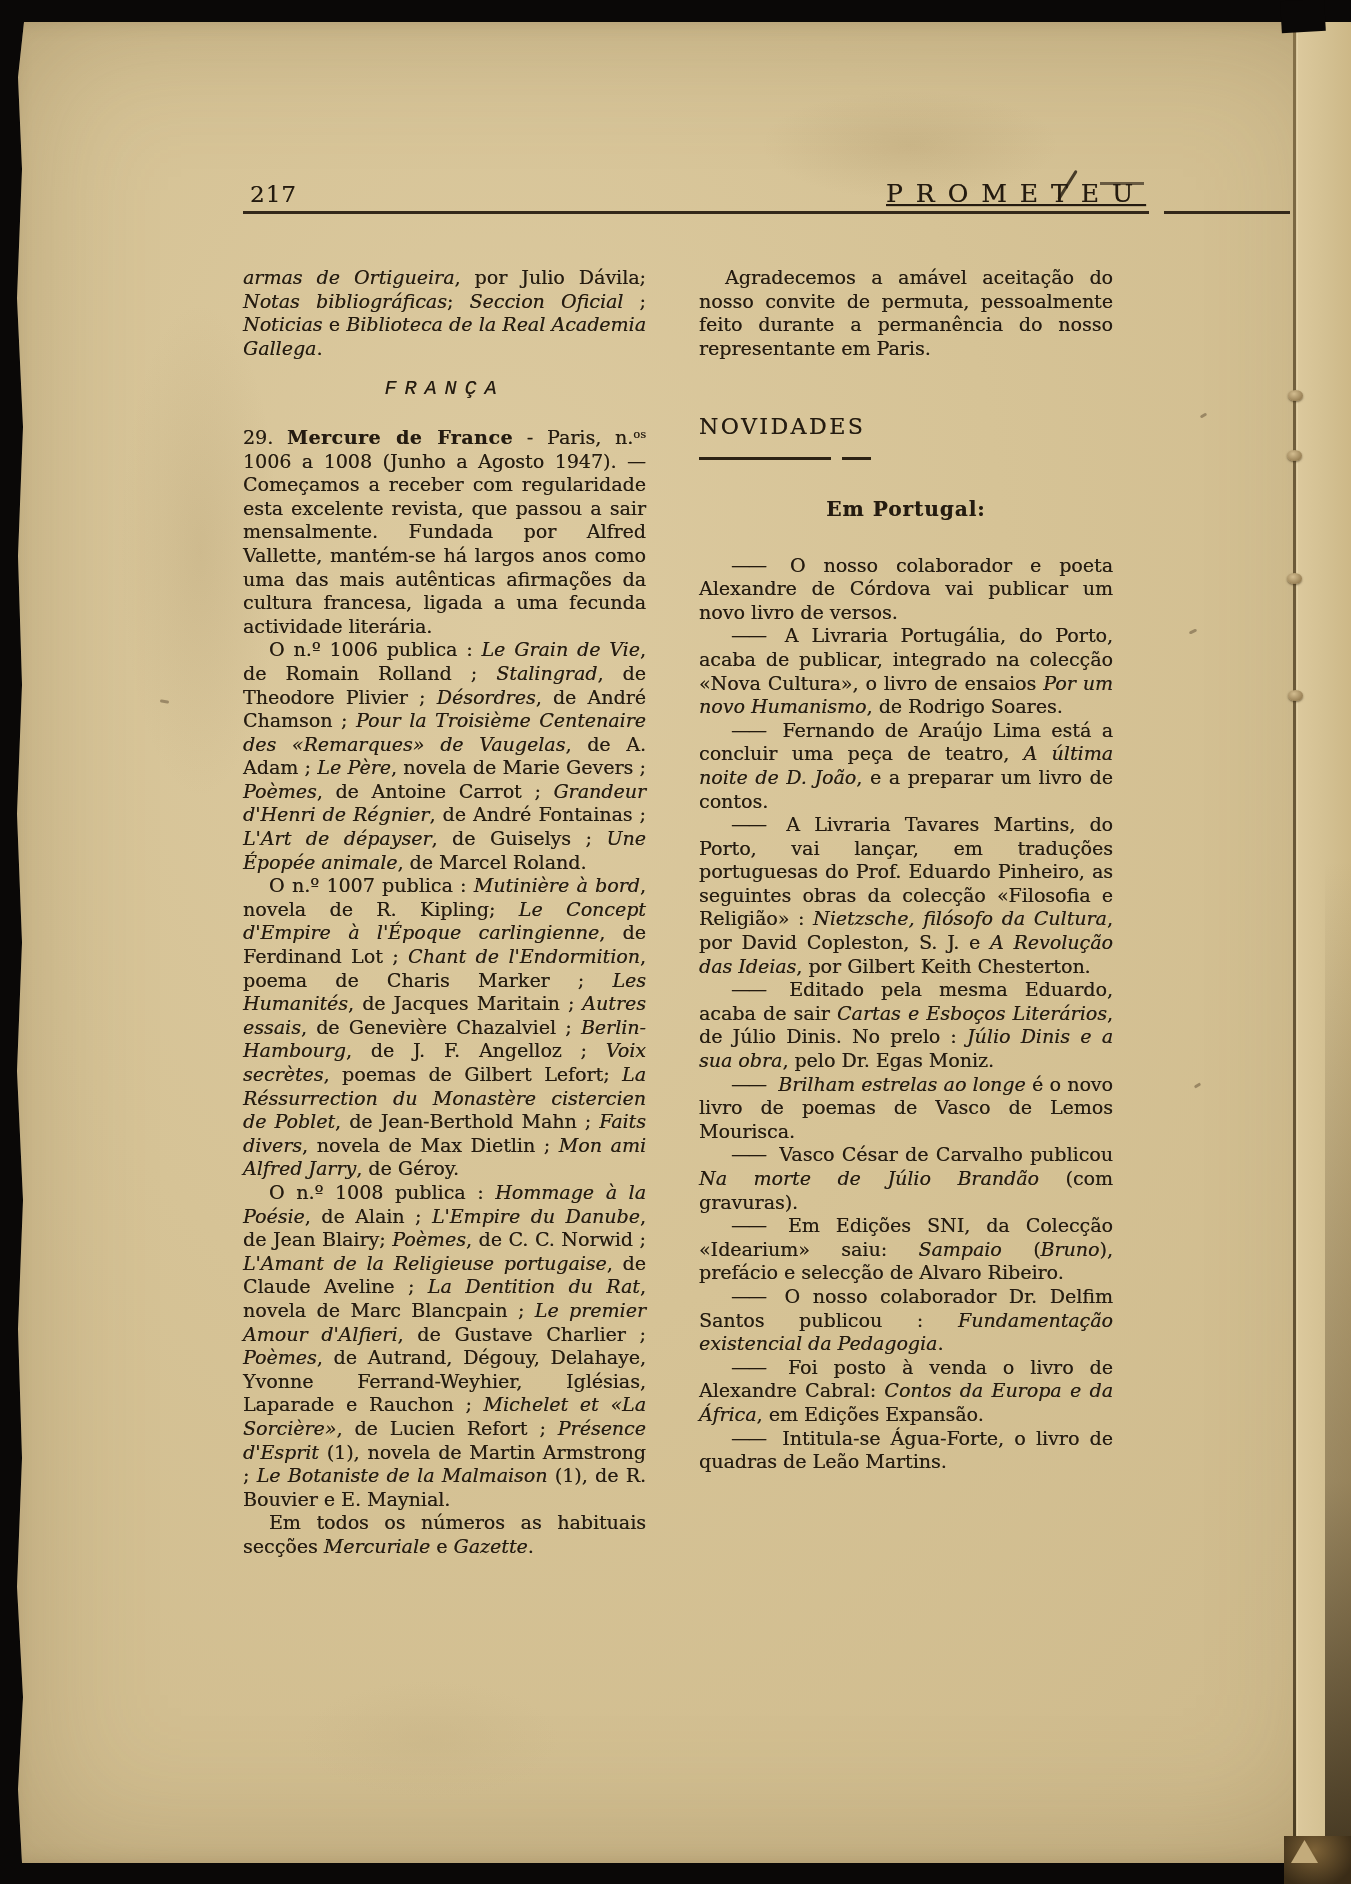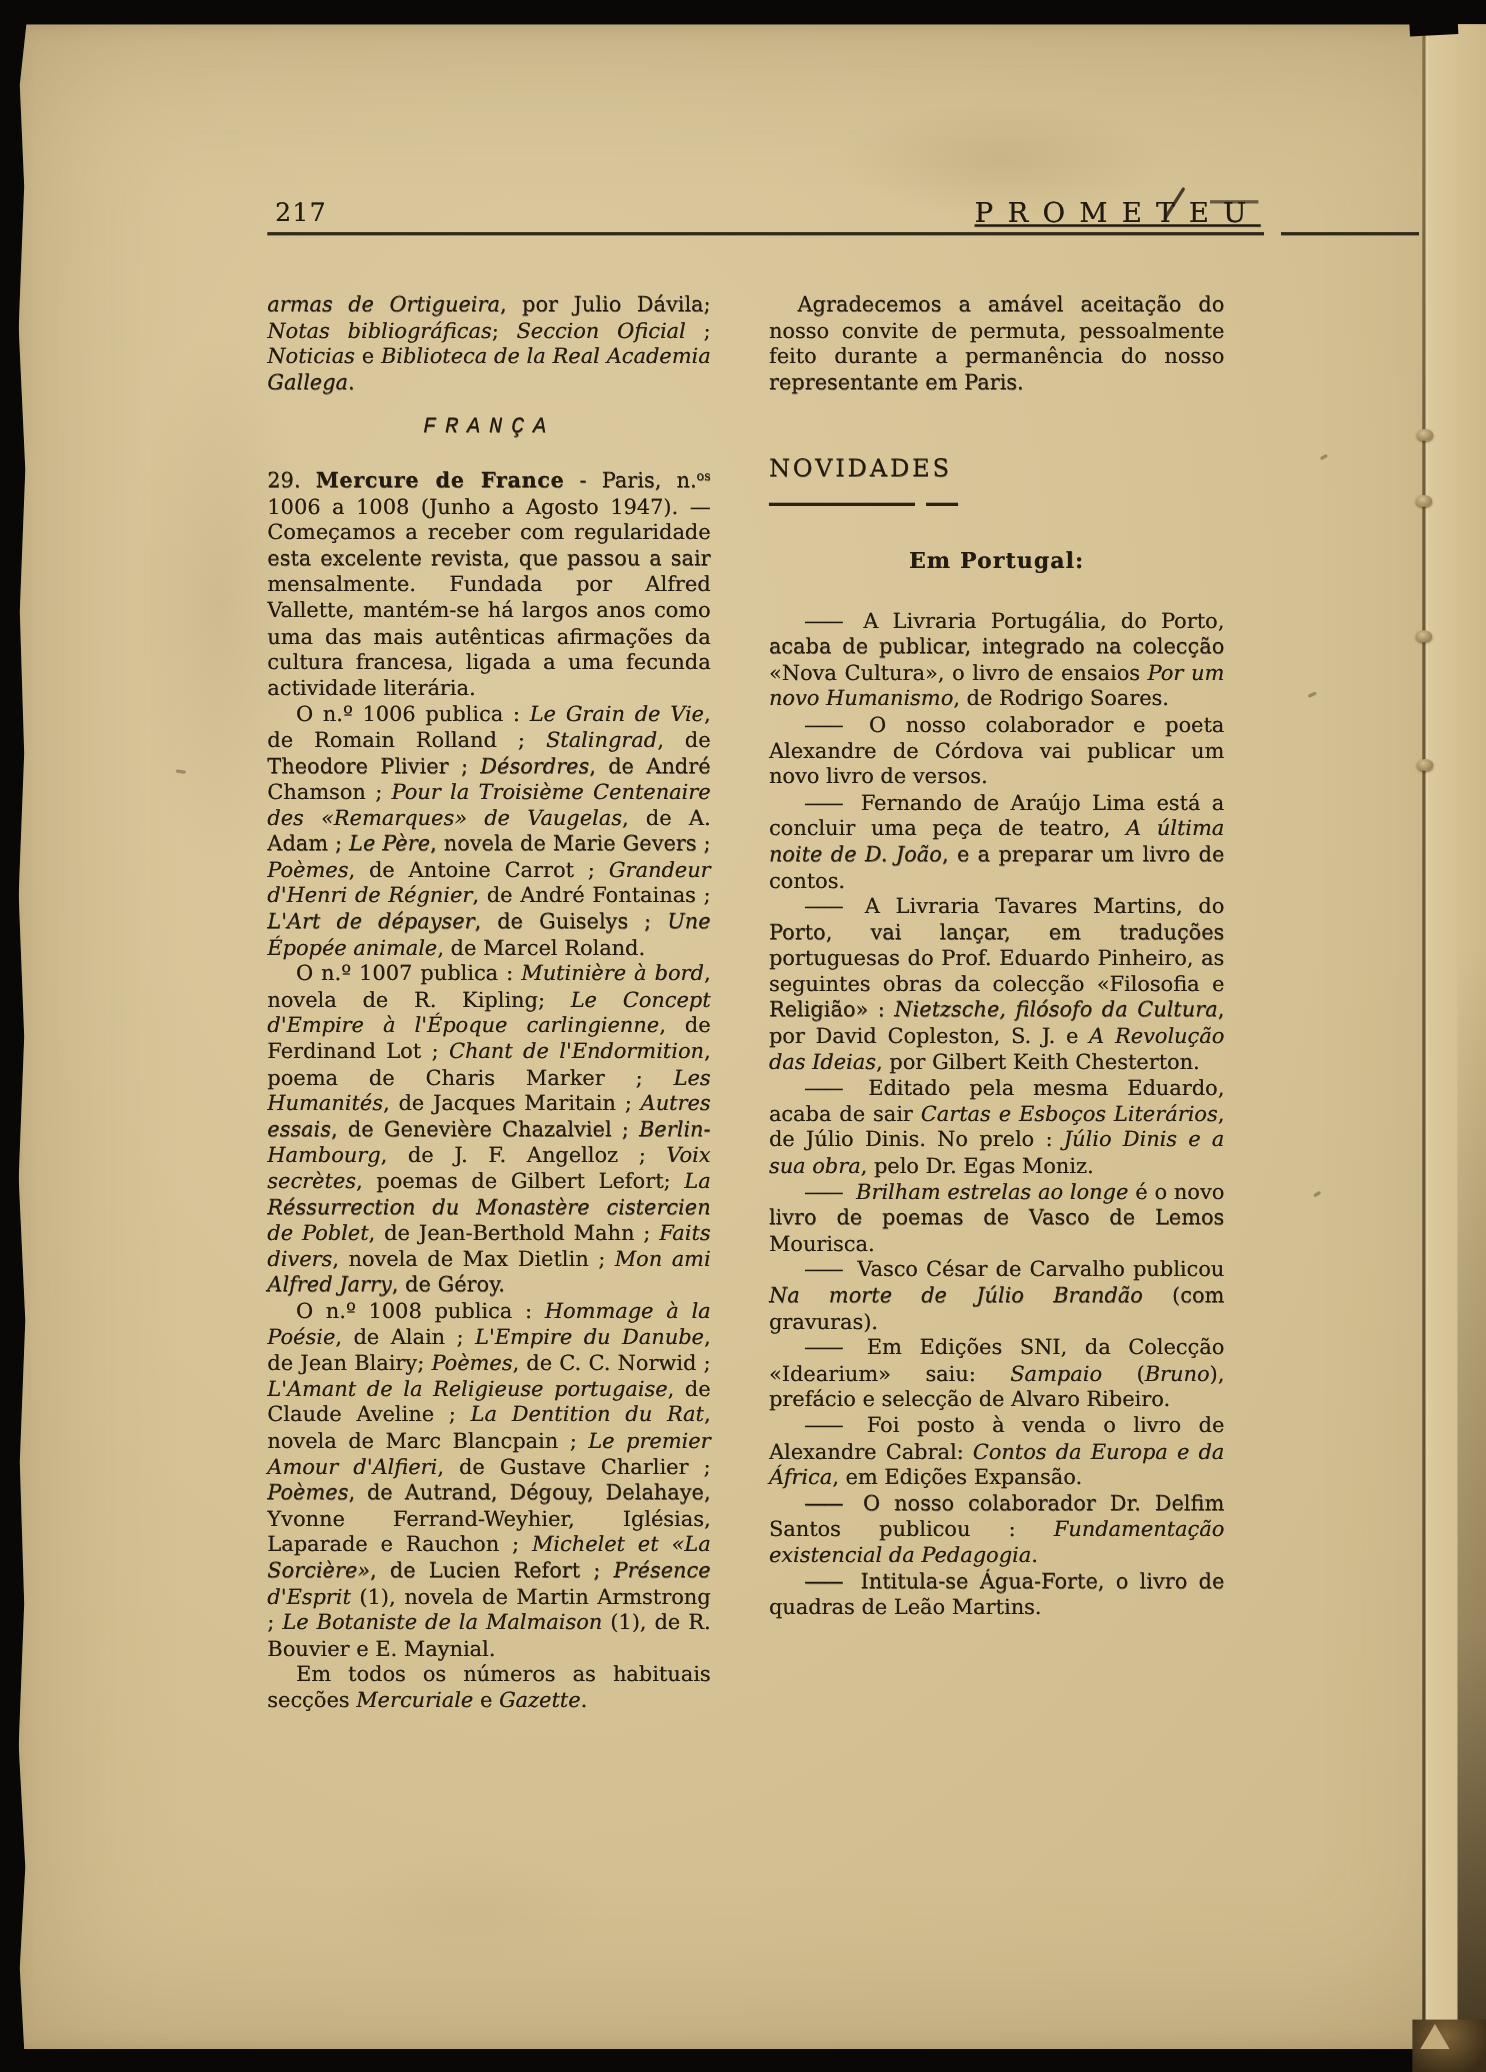--- a/index.html
+++ b/index.html
@@ -152,26 +152,26 @@
     <p class="para"><span>O n.º 1006 publica : </span><span class="it">Le Grain de Vie</span><span>, de Romain Rolland ; </span><span class="it">Stalingrad</span><span>, de Theodore Plivier ; </span><span class="it">Désordres</span><span>, de André Chamson ; </span><span class="it">Pour la Troisième Centenaire des «Remarques» de Vaugelas</span><span>, de A. Adam ; </span><span class="it">Le Père</span><span>, novela de Marie Gevers ; </span><span class="it">Poèmes</span><span>, de Antoine Carrot ; </span><span class="it">Grandeur d'Henri de Régnier</span><span>, de André Fontainas ; </span><span class="it">L'Art de dépayser</span><span>, de Guiselys ; </span><span class="it">Une Épopée animale</span><span>, de Marcel Roland.</span></p>
     <p class="para"><span>O n.º 1007 publica : </span><span class="it">Mutinière à bord</span><span>, novela de R. Kipling; </span><span class="it">Le Concept d'Empire à l'Époque carlingienne</span><span>, de Ferdinand Lot ; </span><span class="it">Chant de l'Endormition</span><span>, poema de Charis Marker ; </span><span class="it">Les Humanités</span><span>, de Jacques Maritain ; </span><span class="it">Autres essais</span><span>, de Genevière Chazalviel ; </span><span class="it">Berlin-Hambourg</span><span>, de J. F. Angelloz ; </span><span class="it">Voix secrètes</span><span>, poemas de Gilbert Lefort; </span><span class="it">La Réssurrection du Monastère cistercien de Poblet</span><span>, de Jean-Berthold Mahn ; </span><span class="it">Faits divers</span><span>, novela de Max Dietlin ; </span><span class="it">Mon ami Alfred Jarry</span><span>, de Géroy.</span></p>
     <p class="para"><span>O n.º 1008 publica : </span><span class="it">Hommage à la Poésie</span><span>, de Alain ; </span><span class="it">L'Empire du Danube</span><span>, de Jean Blairy; </span><span class="it">Poèmes</span><span>, de C. C. Norwid ; </span><span class="it">L'Amant de la Religieuse portugaise</span><span>, de Claude Aveline ; </span><span class="it">La Dentition du Rat</span><span>, novela de Marc Blancpain ; </span><span class="it">Le premier Amour d'Alfieri</span><span>, de Gustave Charlier ; </span><span class="it">Poèmes</span><span>, de Autrand, Dégouy, Delahaye, Yvonne Ferrand-Weyhier, Iglésias, Laparade e Rauchon ; </span><span class="it">Michelet et «La Sorcière»</span><span>, de Lucien Refort ; </span><span class="it">Présence d'Esprit</span><span> (1), novela de Martin Armstrong ; </span><span class="it">Le Botaniste de la Malmaison</span><span> (1), de R. Bouvier e E. Maynial.</span></p>
     <p class="para"><span>Em todos os números as habituais secções </span><span class="it">Mercuriale</span><span> e </span><span class="it">Gazette</span><span>.</span></p>
   </div>
 
   <div class="col col-right">
     <p class="para"><span>Agradecemos a amável aceitação do nosso convite de permuta, pessoalmente feito durante a permanência do nosso representante em Paris.</span></p>
     <h3 class="novidades">NOVIDADES</h3>
     <h4 class="emportugal">Em Portugal:</h4>
+    <p class="para item"><span class="dash">——</span><span> O nosso colaborador e poeta Alexandre de Córdova vai publicar um novo livro de versos.</span></p>
     <p class="para item"><span class="dash">——</span><span> A Livraria Portugália, do Porto, acaba de publicar, integrado na colecção «Nova Cultura», o livro de ensaios </span><span class="it">Por um novo Humanismo</span><span>, de Rodrigo Soares.</span></p>
-    <p class="para item"><span class="dash">——</span><span> O nosso colaborador e poeta Alexandre de Córdova vai publicar um novo livro de versos.</span></p>
     <p class="para item"><span class="dash">——</span><span> Fernando de Araújo Lima está a concluir uma peça de teatro, </span><span class="it">A última noite de D. João</span><span>, e a preparar um livro de contos.</span></p>
     <p class="para item"><span class="dash">——</span><span> A Livraria Tavares Martins, do Porto, vai lançar, em traduções portuguesas do Prof. Eduardo Pinheiro, as seguintes obras da colecção «Filosofia e Religião» : </span><span class="it">Nietzsche, filósofo da Cultura</span><span>, por David Copleston, S. J. e </span><span class="it">A Revolução das Ideias</span><span>, por Gilbert Keith Chesterton.</span></p>
     <p class="para item"><span class="dash">——</span><span> Editado pela mesma Eduardo, acaba de sair </span><span class="it">Cartas e Esboços Literários</span><span>, de Júlio Dinis. No prelo : </span><span class="it">Júlio Dinis e a sua obra</span><span>, pelo Dr. Egas Moniz.</span></p>
     <p class="para item"><span class="dash">——</span><span> </span><span class="it">Brilham estrelas ao longe</span><span> é o novo livro de poemas de Vasco de Lemos Mourisca.</span></p>
     <p class="para item"><span class="dash">——</span><span> Vasco César de Carvalho publicou </span><span class="it">Na morte de Júlio Brandão</span><span> (com gravuras).</span></p>
     <p class="para item"><span class="dash">——</span><span> Em Edições SNI, da Colecção «Idearium» saiu: </span><span class="it">Sampaio</span><span> (</span><span class="it">Bruno</span><span>), prefácio e selecção de Alvaro Ribeiro.</span></p>
+    <p class="para item"><span class="dash">——</span><span> O nosso colaborador Dr. Delfim Santos publicou : </span><span class="it">Fundamentação existencial da Pedagogia</span><span>.</span></p>
     <p class="para item"><span class="dash">——</span><span> Foi posto à venda o livro de Alexandre Cabral: </span><span class="it">Contos da Europa e da África</span><span>, em Edições Expansão.</span></p>
-    <p class="para item"><span class="dash">——</span><span> O nosso colaborador Dr. Delfim Santos publicou : </span><span class="it">Fundamentação existencial da Pedagogia</span><span>.</span></p>
     <p class="para item"><span class="dash">——</span><span> Intitula-se Água-Forte, o livro de quadras de Leão Martins.</span></p>
   </div>
 
 </div>
 
 </body></html>

